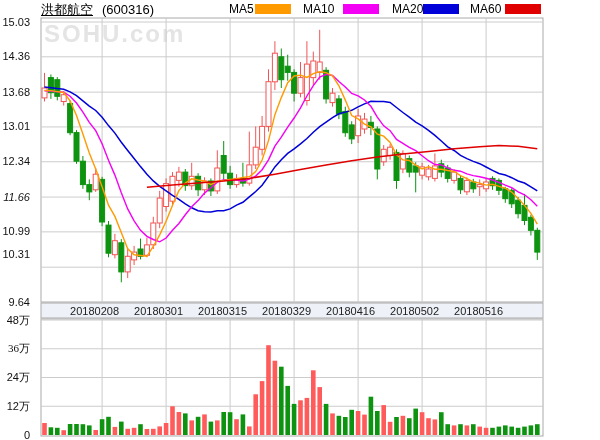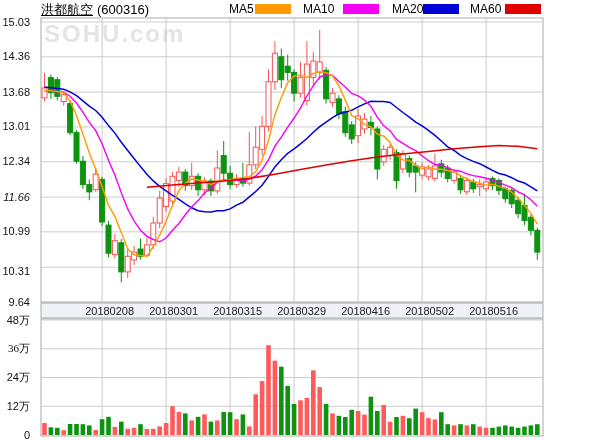--- a/index.html
+++ b/index.html
@@ -1,28 +1,28 @@
 <!DOCTYPE html>
 <html><head>
 <meta charset="utf-8">
 <style>
   html,body{margin:0;padding:0;background:#fff;}
   .stage{position:relative;width:600px;height:440px;background:#fff;overflow:hidden;
          font-family:"Liberation Sans","DejaVu Sans",sans-serif;}
   .hdr-title{position:absolute;left:41px;top:1px;font-size:13px;color:#000;white-space:nowrap;}
   .hdr-title .tname{text-decoration:underline;}
-  .hdr-title .tcode{margin-left:4px;}
+  .hdr-title .tcode{margin-left:9px;}
   .leg-label{position:absolute;top:2px;font-size:12px;color:#000;}
   .leg-swatch{position:absolute;top:4px;width:36px;height:10px;}
   .watermark{position:absolute;left:44px;top:20px;font-size:24px;font-weight:bold;
              color:#e4e4e4;letter-spacing:2px;z-index:1;}
   .chart-svg{position:absolute;left:0;top:0;z-index:2;}
   .axis-label{position:absolute;width:30px;text-align:right;font-size:11px;color:#111;
               line-height:13px;z-index:3;}
-  .date-label{position:absolute;width:64px;text-align:right;font-size:11px;color:#222;
+  .date-label{position:absolute;width:64px;text-align:left;font-size:11px;color:#222;
               line-height:15px;z-index:3;}
 </style>
 </head>
 <body>
 
 <div class="stage">
 
   <div class="hdr-title">
     <span class="tname">洪都航空</span><span class="tcode">(600316)</span>
   </div>
@@ -319,21 +319,21 @@
   </svg>
 
   <div id="labels">
       <div class="axis-label" style="left: 0px; top: 15.5px;">15.03</div>
       <div class="axis-label" style="left: 0px; top: 50.3052px;">14.36</div>
       <div class="axis-label" style="left: 0px; top: 85.6299px;">13.68</div>
       <div class="axis-label" style="left: 0px; top: 120.435px;">13.01</div>
       <div class="axis-label" style="left: 0px; top: 155.24px;">12.34</div>
       <div class="axis-label" style="left: 0px; top: 190.565px; font-style: italic;">11.66</div>
       <div class="axis-label" style="left: 0px; top: 225.37px;">10.99</div>
-      <div class="axis-label" style="left: 0px; top: 265px;">10.31</div>
+      <div class="axis-label" style="left: 0px; top: 248px;">10.31</div>
       <div class="axis-label" style="left: 0px; top: 295.5px;">9.64</div>
       <div class="axis-label" style="left: 0px; top: 313.5px;">48万</div>
       <div class="axis-label" style="left: 0px; top: 342.25px; font-family: Liberation Serif, serif;">36万</div>
       <div class="axis-label" style="left: 0px; top: 371px;">24万</div>
       <div class="axis-label" style="left: 0px; top: 399.75px;">12万</div>
       <div class="axis-label" style="left: 0px; top: 428.5px;">0</div>
       <div class="date-label" style="left: 70.1px; top: 304px;">20180208</div>
       <div class="date-label" style="left: 134.1px; top: 304px;">20180301</div>
       <div class="date-label" style="left: 198.1px; top: 304px;">20180315</div>
       <div class="date-label" style="left: 262.1px; top: 304px;">20180329</div>

